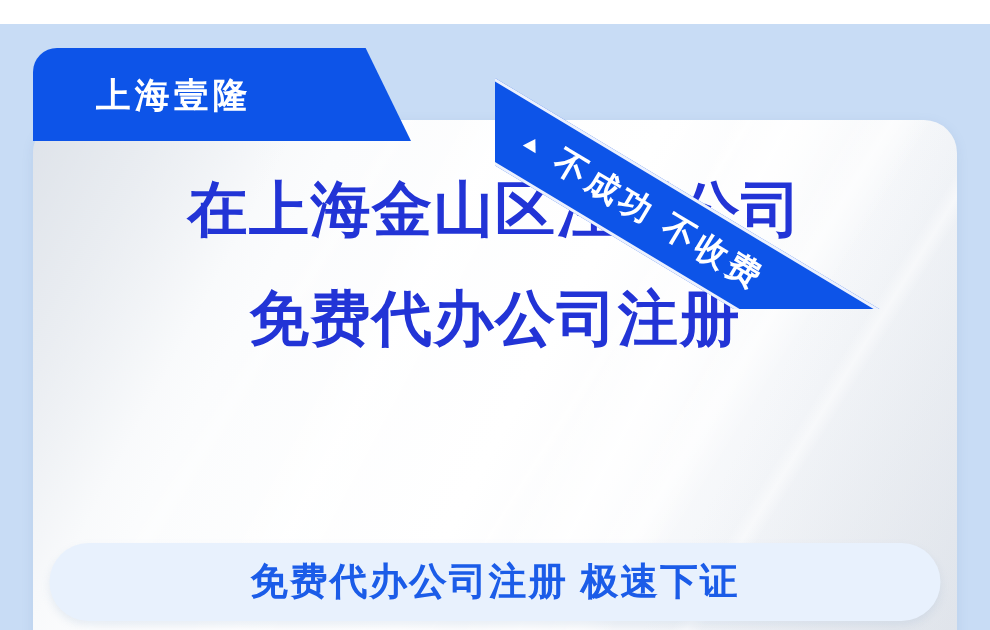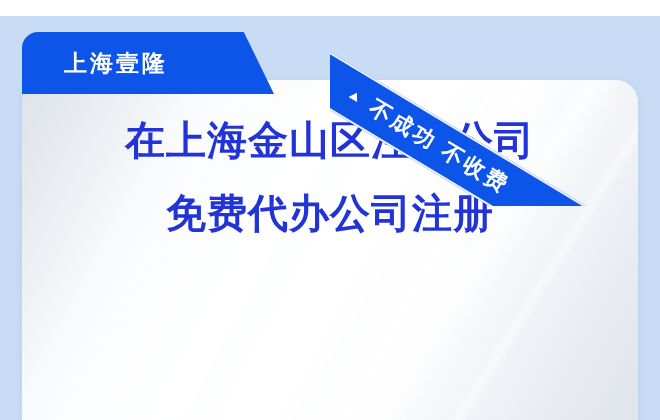--- a/index.html
+++ b/index.html
@@ -203,20 +203,23 @@
   <div class="tab"></div>
   <div class="tab-inner">
     <span class="tab-label">上海壹隆</span>
   </div>
 
   <div class="title-block">
     <div class="title-line">在上海金山区注册公司</div>
     <div class="title-line second">免费代办公司注册</div>
   </div>
 
+  <div class="pill">
+    <span class="pill-label">免费代办公司注册 极速下证</span>
+  </div>
 
   <div class="ribbon-wrap">
     <div class="ribbon">
       <span class="ribbon-arrow"></span>
       <span class="ribbon-text">不成功  不收费</span>
     </div>
   </div>
 
 </div>
 

